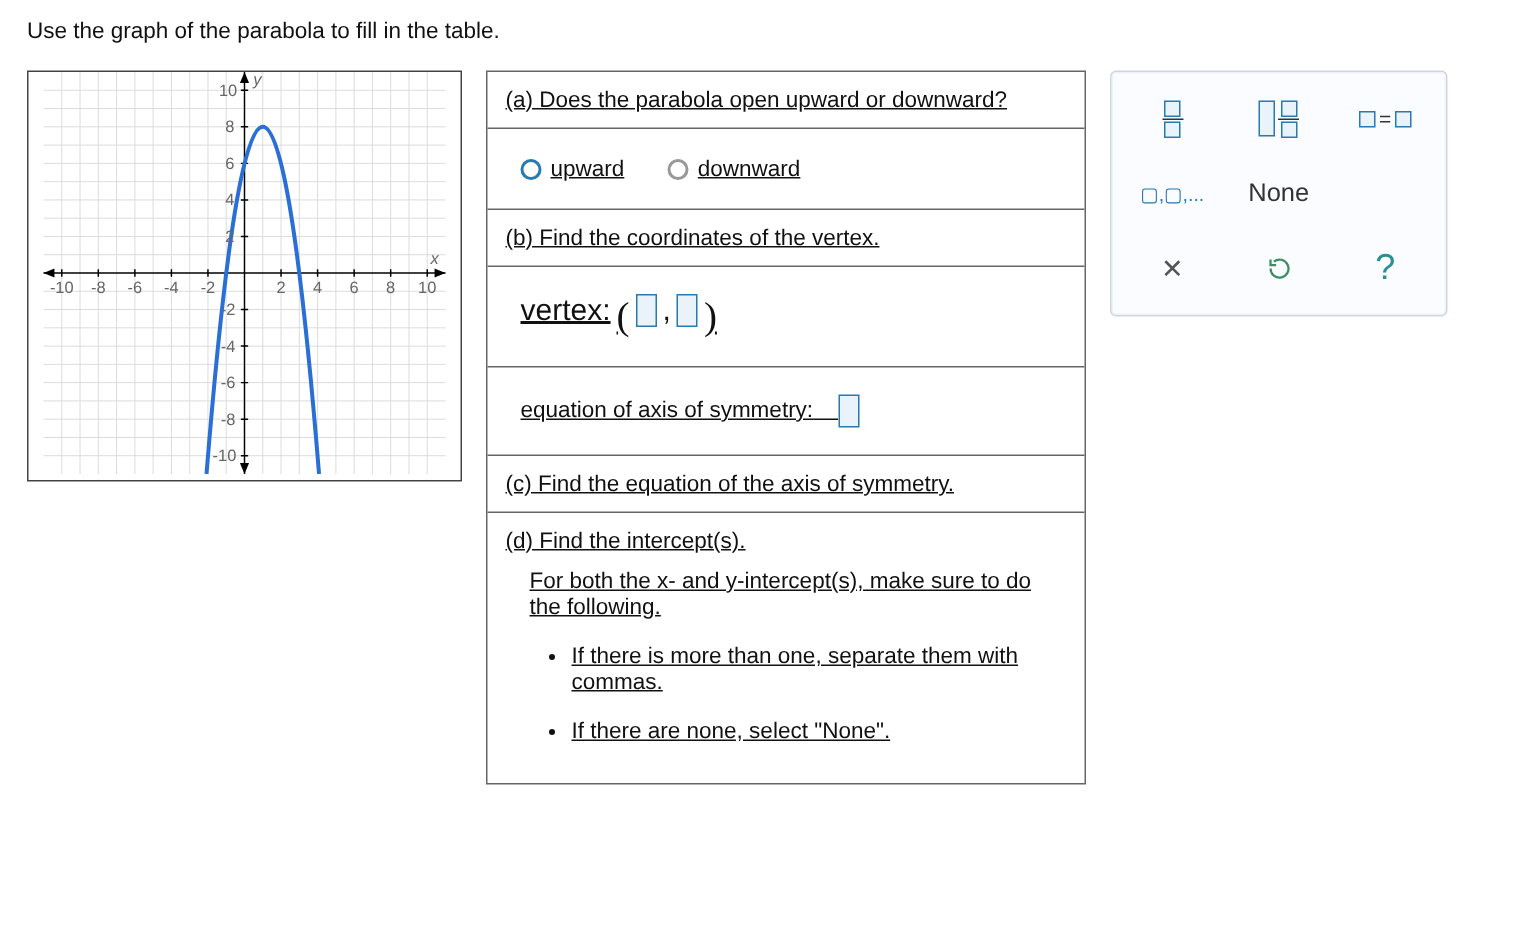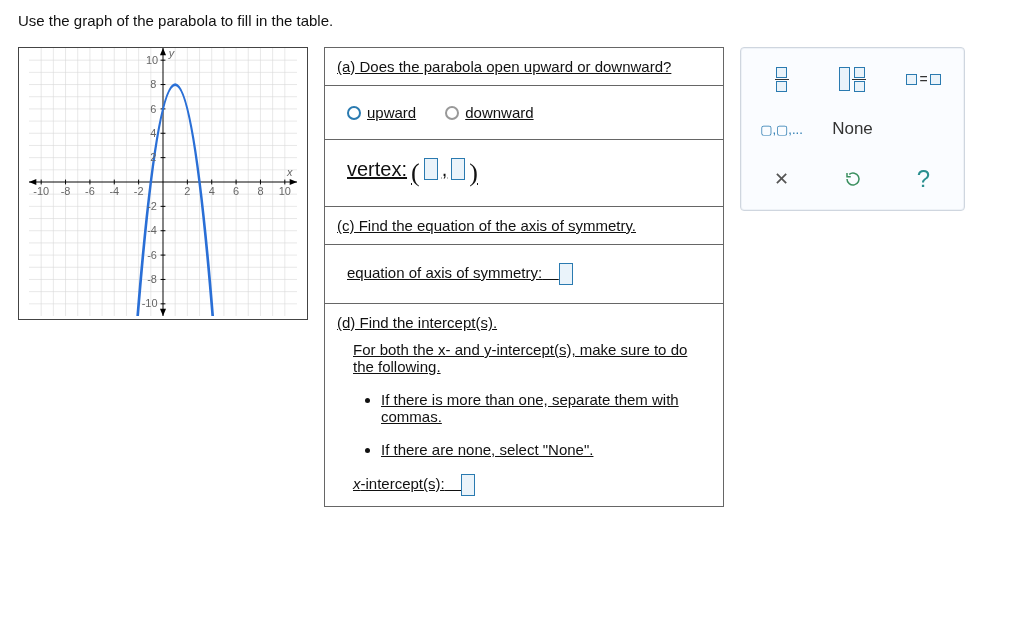--- a/index.html
+++ b/index.html
@@ -276,49 +276,45 @@
         <div class="radio-item">
           <span class="radio-circle selected"></span>
           <span>upward</span>
         </div>
         <div class="radio-item">
           <span class="radio-circle"></span>
           <span>downward</span>
         </div>
       </div>
     </div>
+    <div class="cell">(b) Find the coordinates of the vertex.</div>
     <div class="cell subcell">
       <div class="vertex-line">
         <span>vertex:</span>
         <span class="paren">(</span>
         <span class="answer-box"></span>
         <span>,</span>
         <span class="answer-box"></span>
         <span class="paren">)</span>
       </div>
     </div>
-    <div class="cell">(c) Find the equation of the axis of symmetry.</div>
     <div class="cell subcell">
       <span>equation of axis of symmetry:</span>
       &nbsp;&nbsp;
       <span class="answer-box"></span>
     </div>
+    <div class="cell">(c) Find the equation of the axis of symmetry.</div>
     <div class="cell" style="border-bottom:none;">
       <div>(d) Find the intercept(s).</div>
       <div style="padding:10px 16px 0 16px;">
         <div>For both the x- and y-intercept(s), make sure to do the following.</div>
         <ul class="tight">
           <li>If there is more than one, separate them with commas.</li>
           <li>If there are none, select "None".</li>
         </ul>
-        <div style="margin-top:12px;">
-          <span class="italic">x</span><span>-intercept(s):</span>
-          &nbsp;&nbsp;
-          <span class="answer-box"></span>
-        </div>
       </div>
     </div>
   </div>
 
   <div class="toolbox">
     <div class="tool-row">
       <div class="tool-btn">
         <span class="fraction">
             <span class="num"></span>
             <span class="bar"></span>

